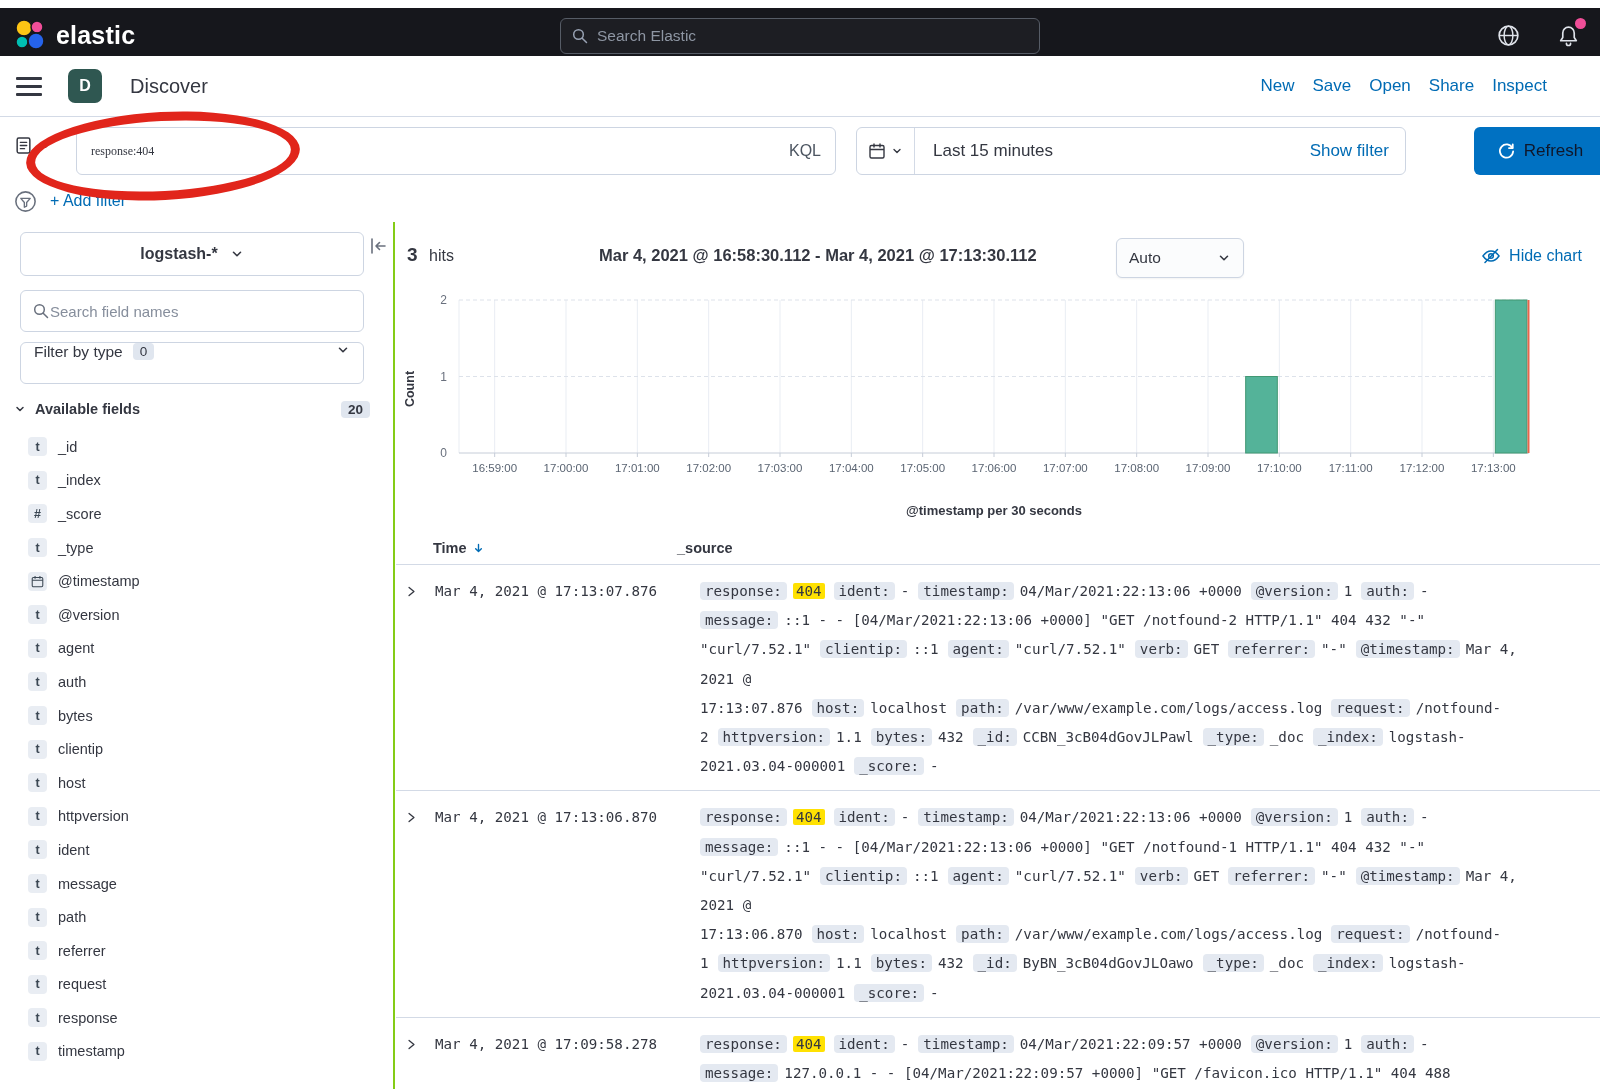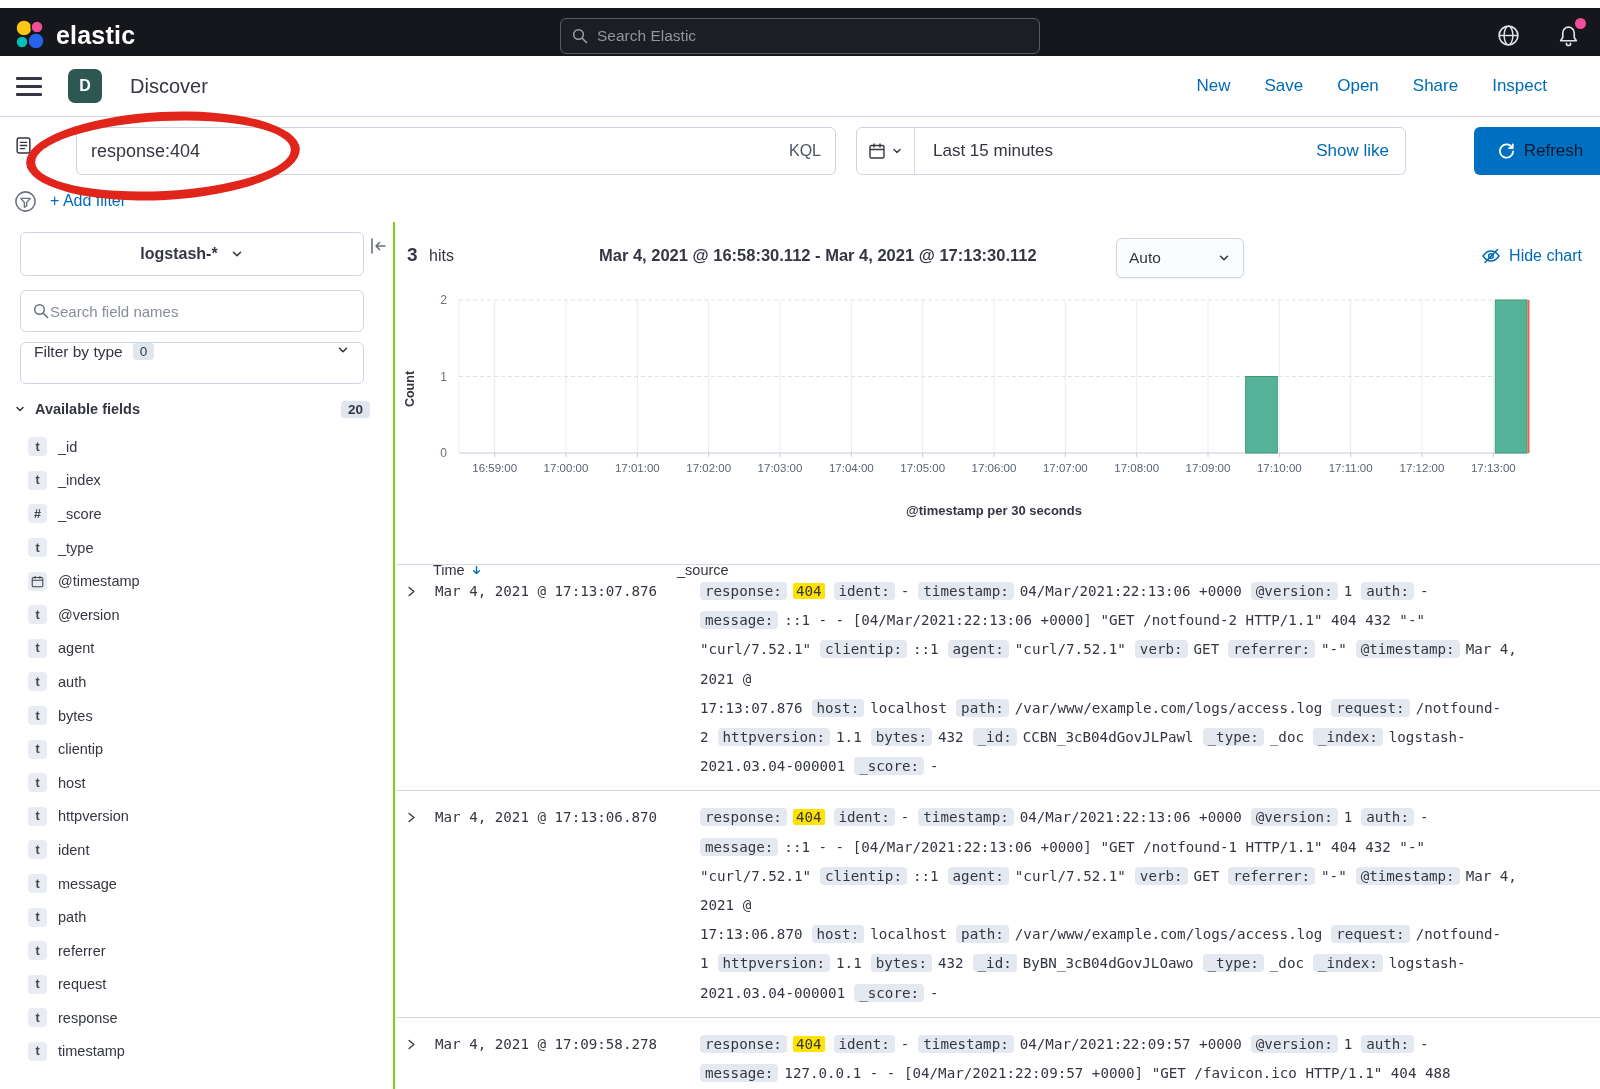--- a/index.html
+++ b/index.html
@@ -19,28 +19,28 @@
   .ticons{position:absolute;right:18px;top:13px;display:flex;gap:32px;align-items:center;}
   .ticon{position:relative;width:28px;height:28px;display:flex;align-items:center;justify-content:center;}
   .dot{position:absolute;top:-3px;right:-4px;width:11px;height:11px;border-radius:50%;background:#f04e98;}
 
   
   .appbar{position:absolute;top:56px;left:0;width:1600px;height:61px;background:#fff;border-bottom:1px solid #d3dae6;display:flex;align-items:center;}
   .menu-btn{margin-left:16px;width:26px;height:19px;display:flex;flex-direction:column;justify-content:space-between;}
   .menu-btn span{display:block;height:3px;background:#343741;border-radius:1px;}
   .space{margin-left:26px;width:34px;height:34px;border-radius:7px;background:#2f5751;color:#fff;font-size:16px;font-weight:700;display:flex;align-items:center;justify-content:center;}
   .title{margin-left:28px;font-size:20px;font-weight:500;color:#343741;}
-  .navlinks{margin-left:auto;margin-right:53px;display:flex;gap:34px;}
+  .navlinks{margin-left:auto;margin-right:53px;display:flex;gap:18px;}
   .navlinks a{color:#006bb4;font-size:17px;}
 
   
   .qrow{position:absolute;top:127px;left:0;width:1600px;height:48px;}
   .sq-btn{position:absolute;left:14px;top:9px;display:flex;align-items:center;gap:6px;color:#343741;}
   .qbox{position:absolute;left:76px;top:0;width:760px;height:48px;border:1px solid #cdd5e2;border-radius:6px;background:#fff;display:flex;align-items:center;}
-  .qinput{flex:1;border:none;outline:none;font-size:18px;color:#343741;padding:0 14px;font-family:Liberation Sans, sans-serif;background:transparent;}
+  .qinput{flex:1;border:none;outline:none;font-size:12px;color:#343741;padding:0 14px;font-family:Liberation Serif, serif;background:transparent;}
   .kql{padding-right:14px;font-size:16px;color:#4c5561;}
   .dpick{position:absolute;left:856px;top:0;width:550px;height:48px;border:1px solid #cdd5e2;border-radius:6px;background:#fff;display:flex;align-items:center;}
   .dcal{width:58px;height:100%;border-right:1px solid #d3dae6;display:flex;align-items:center;justify-content:center;gap:5px;color:#343741;}
   .drange{margin-left:18px;font-size:17px;color:#343741;}
   .showdates{margin-left:auto;margin-right:16px;font-size:17px;color:#006bb4;}
   .refresh-btn{position:absolute;left:1474px;top:0;width:133px;height:48px;border-radius:6px;background:#0071c2;color:#0f172a;font-size:17px;display:flex;align-items:center;justify-content:center;gap:9px;}
   .frow{position:absolute;top:186px;left:14px;height:30px;display:flex;align-items:center;gap:13px;}
   .addfilter{color:#006bb4;font-size:16px;}
   .red-ellipse{position:absolute;left:26px;top:112px;width:274px;height:88px;border:9px solid #e1251b;border-radius:50%;transform:rotate(-3deg);z-index:50;pointer-events:none;}
 
@@ -66,21 +66,21 @@
   .hits-num{position:absolute;left:11px;top:22px;font-size:19px;font-weight:700;}
   .hits-lab{position:absolute;left:33px;top:25px;font-size:16px;}
   .trange{position:absolute;left:203px;top:24px;font-size:16.5px;font-weight:600;}
   .interval-btn{position:absolute;left:720px;top:16px;width:128px;height:40px;border:1px solid #cdd5e2;border-radius:6px;display:flex;align-items:center;padding:0 12px;font-size:15.5px;background:#fbfcfd;box-shadow:0 1px 2px rgba(0,0,0,.05);color:#343741;}
   .hidechart-btn{position:absolute;right:18px;top:24px;display:flex;align-items:center;gap:8px;color:#006bb4;font-size:16px;}
   .ylab{position:absolute;left:-4px;top:160px;font-size:12.5px;font-weight:700;transform:rotate(-90deg);}
   .chart-svg{position:absolute;left:0;top:58px;}
   .ytick{font-size:12px;fill:#69707d;font-family:"Liberation Sans",sans-serif;}
   .xtick{font-size:11.5px;fill:#5a6472;font-family:"Liberation Sans",sans-serif;}
   .xlab{position:absolute;left:0;top:281px;width:1196px;text-align:center;font-size:13px;font-weight:700;}
-  .thead{position:absolute;top:318px;left:0;right:0;height:24px;font-size:14.5px;font-weight:400;margin-top:22px;}
+  .thead{position:absolute;top:318px;left:0;right:0;height:24px;font-size:14.5px;font-weight:700;}
   .th-time{position:absolute;left:37px;display:flex;gap:5px;align-items:center;}
   .th-src{position:absolute;left:281px;}
   .thead-rule{position:absolute;top:342px;left:0;right:0;height:1px;background:#d3dae6;}
   .tbody{position:absolute;top:343px;left:0;right:0;bottom:-200px;font-family:"DejaVu Sans Mono",monospace;}
   .doc-row{display:grid;grid-template-columns:30px 240px 1fr;padding:12px 55px 9px 9px;border-bottom:1px solid #d3dae6;align-items:start;}
   .expand-btn{height:29px;display:flex;align-items:center;}
   .doc-time{font-size:14.2px;line-height:29px;color:#343741;}
   .doc-source{font-size:14.2px;line-height:29.2px;color:#343741;word-break:break-word;margin-left:25px;}
   .src-field{background:#e4e9f1;border-radius:4px;padding:1px 5px;margin-right:6px;white-space:nowrap;}
   .src-val{margin-right:9px;}
@@ -171,21 +171,21 @@
             <path d="M2 7.5h14M6 1.5v4M12 1.5v4" stroke="#343741" stroke-width="1.4"></path>
           </svg>
       </span>
       <span>
         <svg width="12" height="12" viewBox="0 0 16 16">
             <path d="M4 6l4 4 4-4" fill="none" stroke="#343741" stroke-width="1.8" stroke-linecap="round" stroke-linejoin="round"></path>
           </svg>
       </span>
     </button>
     <button class="drange">Last 15 minutes</button>
-    <a class="showdates">Show like</a>
+    <a class="showdates">Show filter</a>
   </div>
   <button class="refresh-btn">
     <span>
       <svg width="17" height="17" viewBox="0 0 18 18">
           <path d="M15.2 5.2A7 7 0 1 0 16 9" fill="none" stroke="#fff" stroke-width="1.9" stroke-linecap="round"></path>
           <path d="M15.6 1.4v4h-4" fill="none" stroke="#fff" stroke-width="1.9" stroke-linecap="round" stroke-linejoin="round"></path>
         </svg>
     </span>
     <span>Refresh</span>
   </button>

